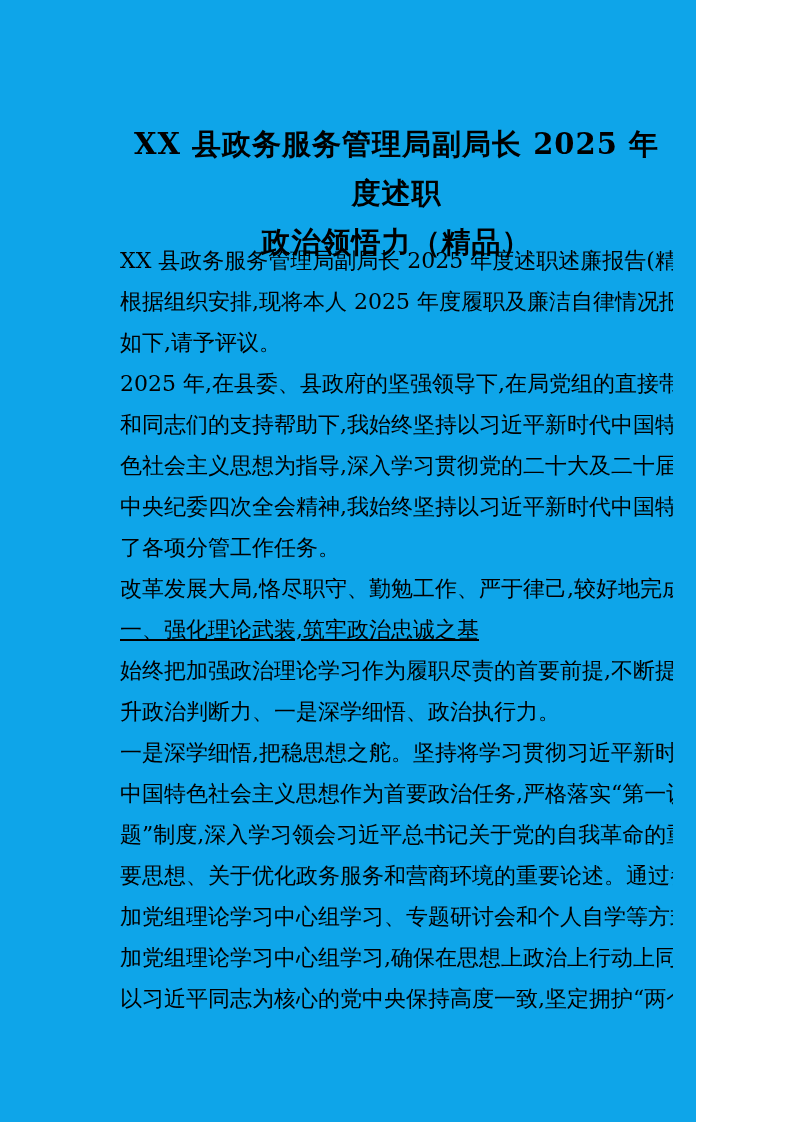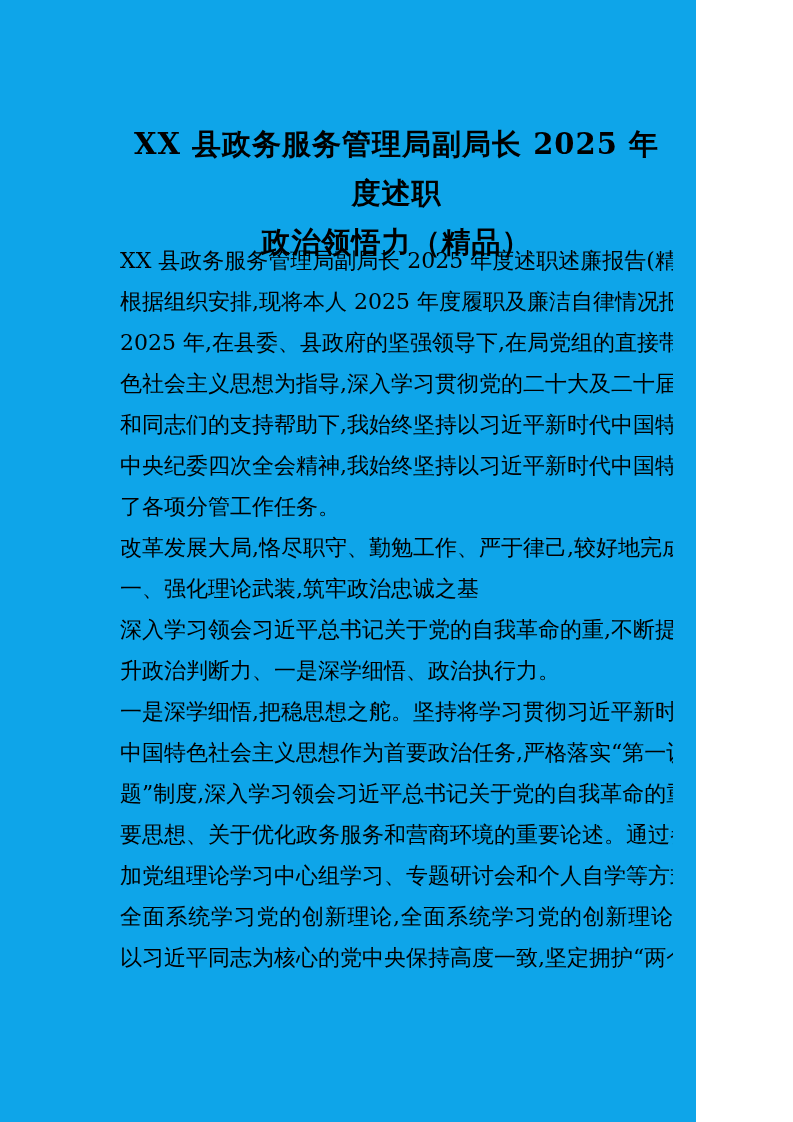--- a/index.html
+++ b/index.html
@@ -49,53 +49,55 @@
     overflow: hidden;
     white-space: nowrap;
   }
   .line-last {
     text-align: left;
     text-align-last: left;
   }
   .heading .line {
     text-align: center;
     text-align-last: left;
+    text-decoration: underline;
   }
 </style>
 </head>
 <body>
 
 <div class="page">
   <h1 class="doc-title">
       <div class="title-line">XX 县政务服务管理局副局长 2025 年度述职</div>
       <div class="title-line">政治领悟力（精品）</div>
     </h1>
   <div class="doc-body">
       <div class="block paragraph">
         <div class="line">XX 县政务服务管理局副局长 2025 年度述职述廉报告(精品)</div>
         <div class="line">根据组织安排,现将本人 2025 年度履职及廉洁自律情况报告</div>
+        <div class="line line-last">如下,请予评议。</div>
       </div>
       <div class="block paragraph">
         <div class="line">2025 年,在县委、县政府的坚强领导下,在局党组的直接带领</div>
+        <div class="line">和同志们的支持帮助下,我始终坚持以习近平新时代中国特</div>
         <div class="line">色社会主义思想为指导,深入学习贯彻党的二十大及二十届</div>
-        <div class="line">和同志们的支持帮助下,我始终坚持以习近平新时代中国特</div>
         <div class="line">中央纪委四次全会精神,我始终坚持以习近平新时代中国特</div>
         <div class="line line-last">了各项分管工作任务。</div>
         <div class="line">改革发展大局,恪尽职守、勤勉工作、严于律己,较好地完成</div>
       </div>
       <div class="block heading">
         <div class="line line-last">一、强化理论武装,筑牢政治忠诚之基</div>
       </div>
       <div class="block paragraph">
-        <div class="line">深入学习领会习近平总书记关于党的自我革命的重,不断提</div>
+        <div class="line">始终把加强政治理论学习作为履职尽责的首要前提,不断提</div>
         <div class="line line-last">升政治判断力、一是深学细悟、政治执行力。</div>
       </div>
       <div class="block paragraph">
         <div class="line">一是深学细悟,把稳思想之舵。坚持将学习贯彻习近平新时代</div>
         <div class="line">中国特色社会主义思想作为首要政治任务,严格落实“第一议</div>
         <div class="line">题”制度,深入学习领会习近平总书记关于党的自我革命的重</div>
         <div class="line">要思想、关于优化政务服务和营商环境的重要论述。通过参</div>
         <div class="line">加党组理论学习中心组学习、专题研讨会和个人自学等方式,</div>
-        <div class="line">全面系统学习党的创新理论,全面系统学习党的创新理论</div>
+        <div class="line">加党组理论学习中心组学习,确保在思想上政治上行动上同</div>
         <div class="line">以习近平同志为核心的党中央保持高度一致,坚定拥护“两个</div>
       </div>
     </div>
 </div>
 
 </body></html>

